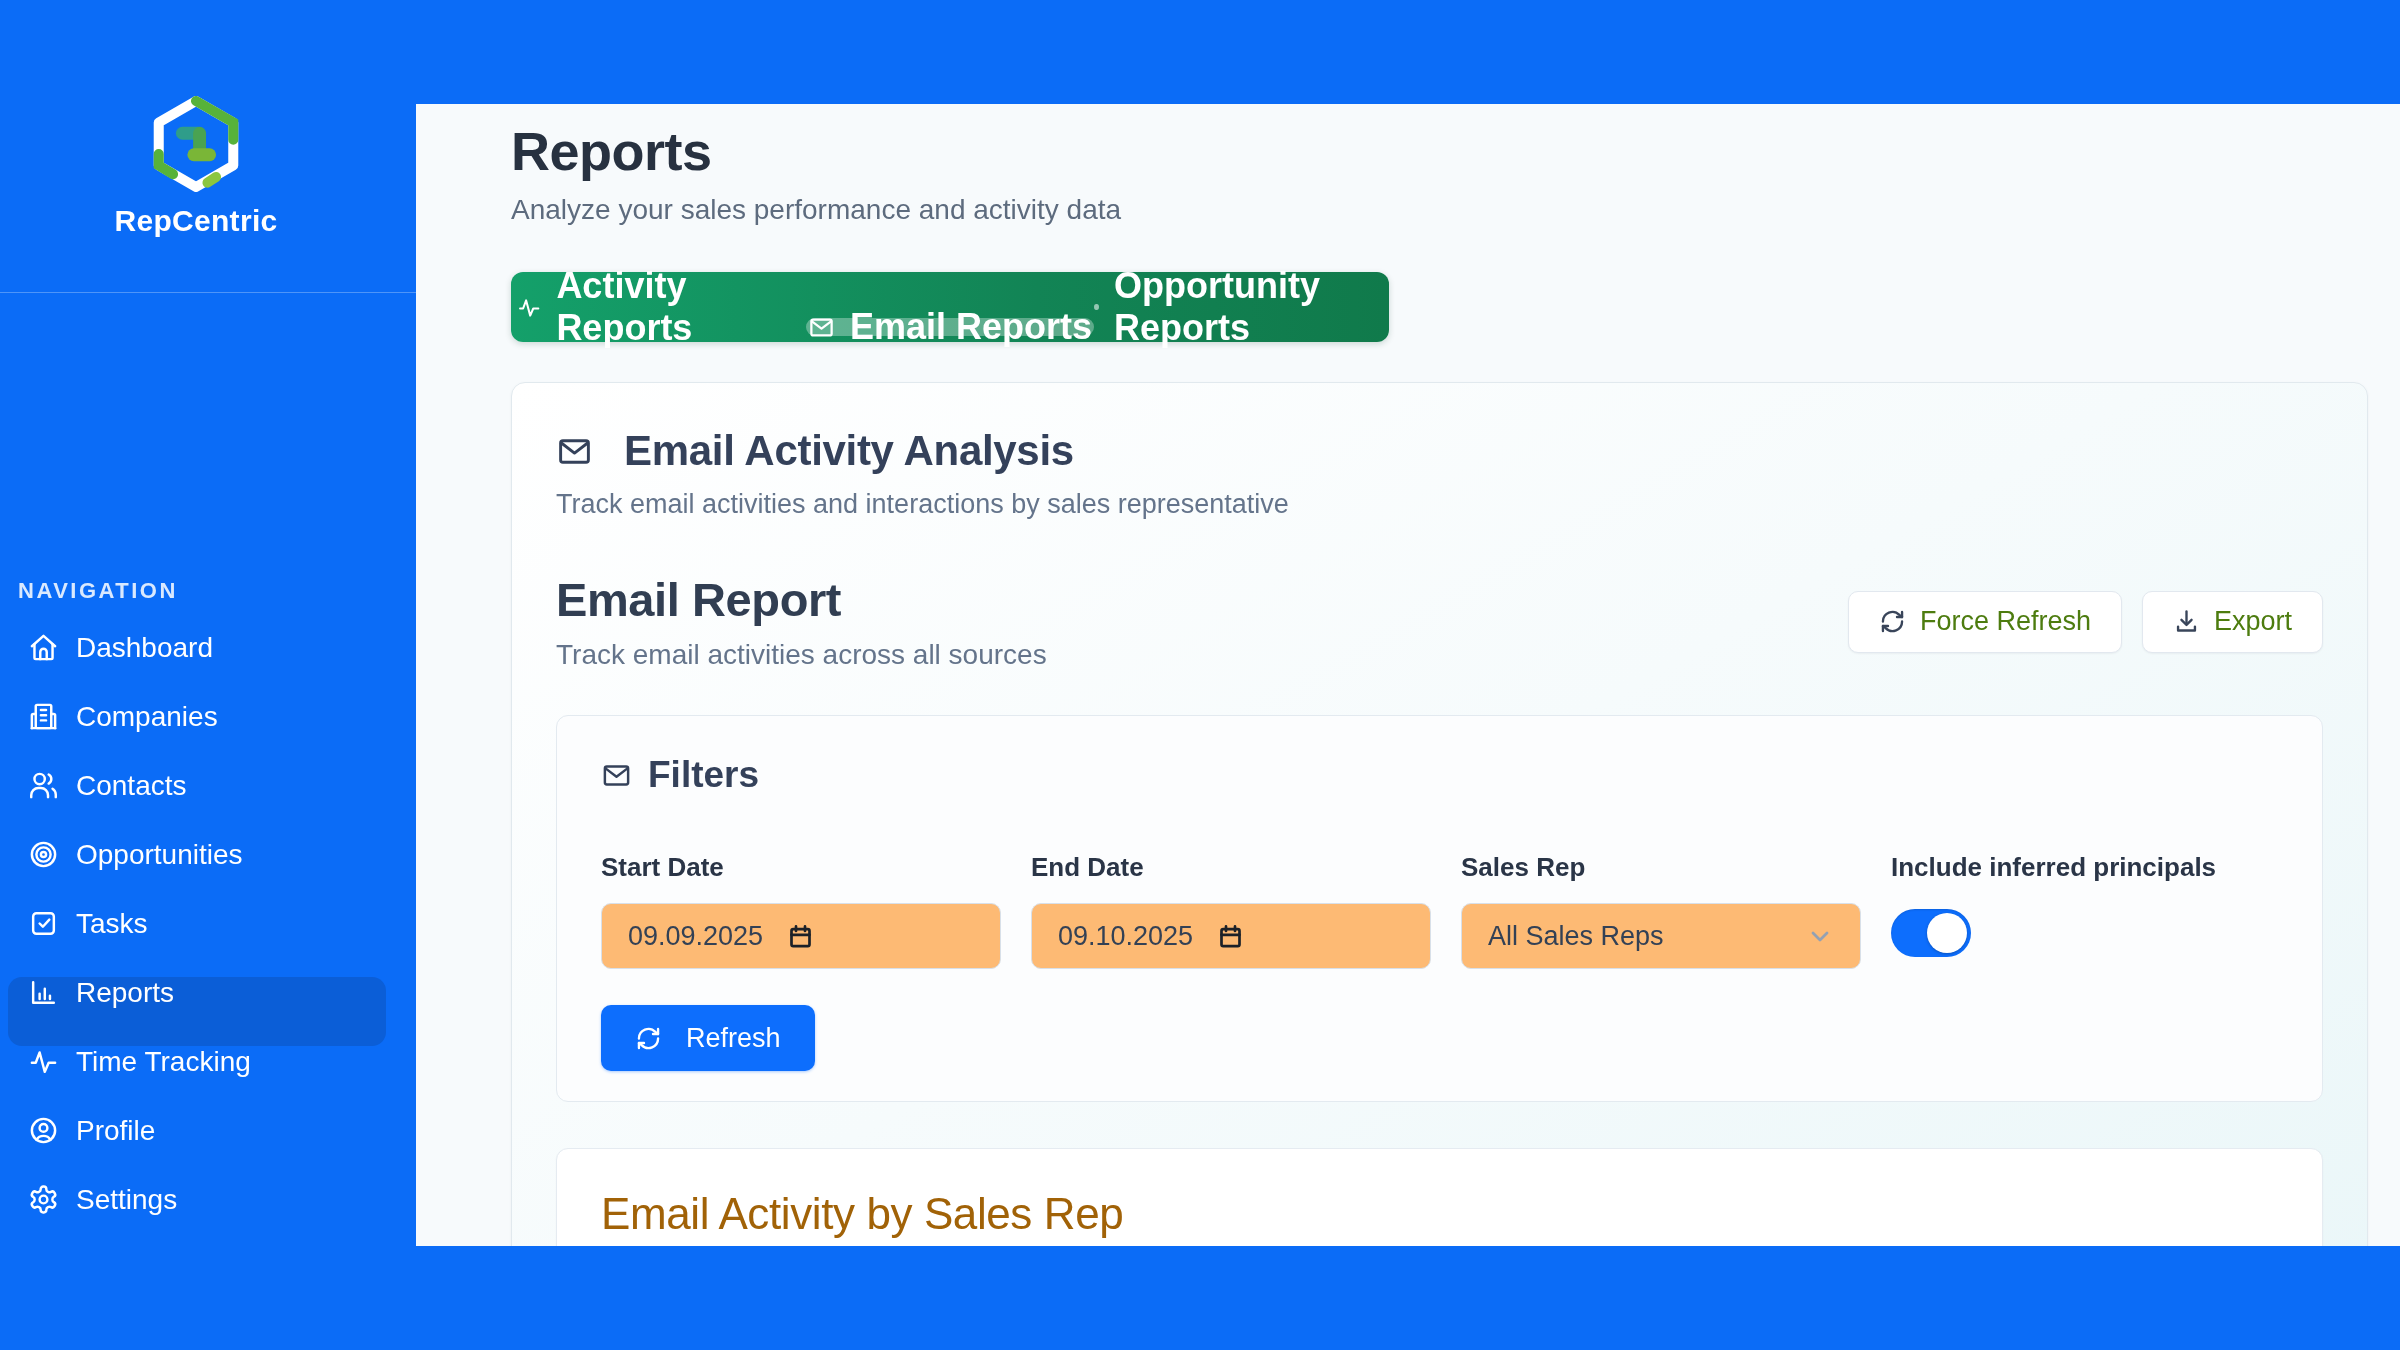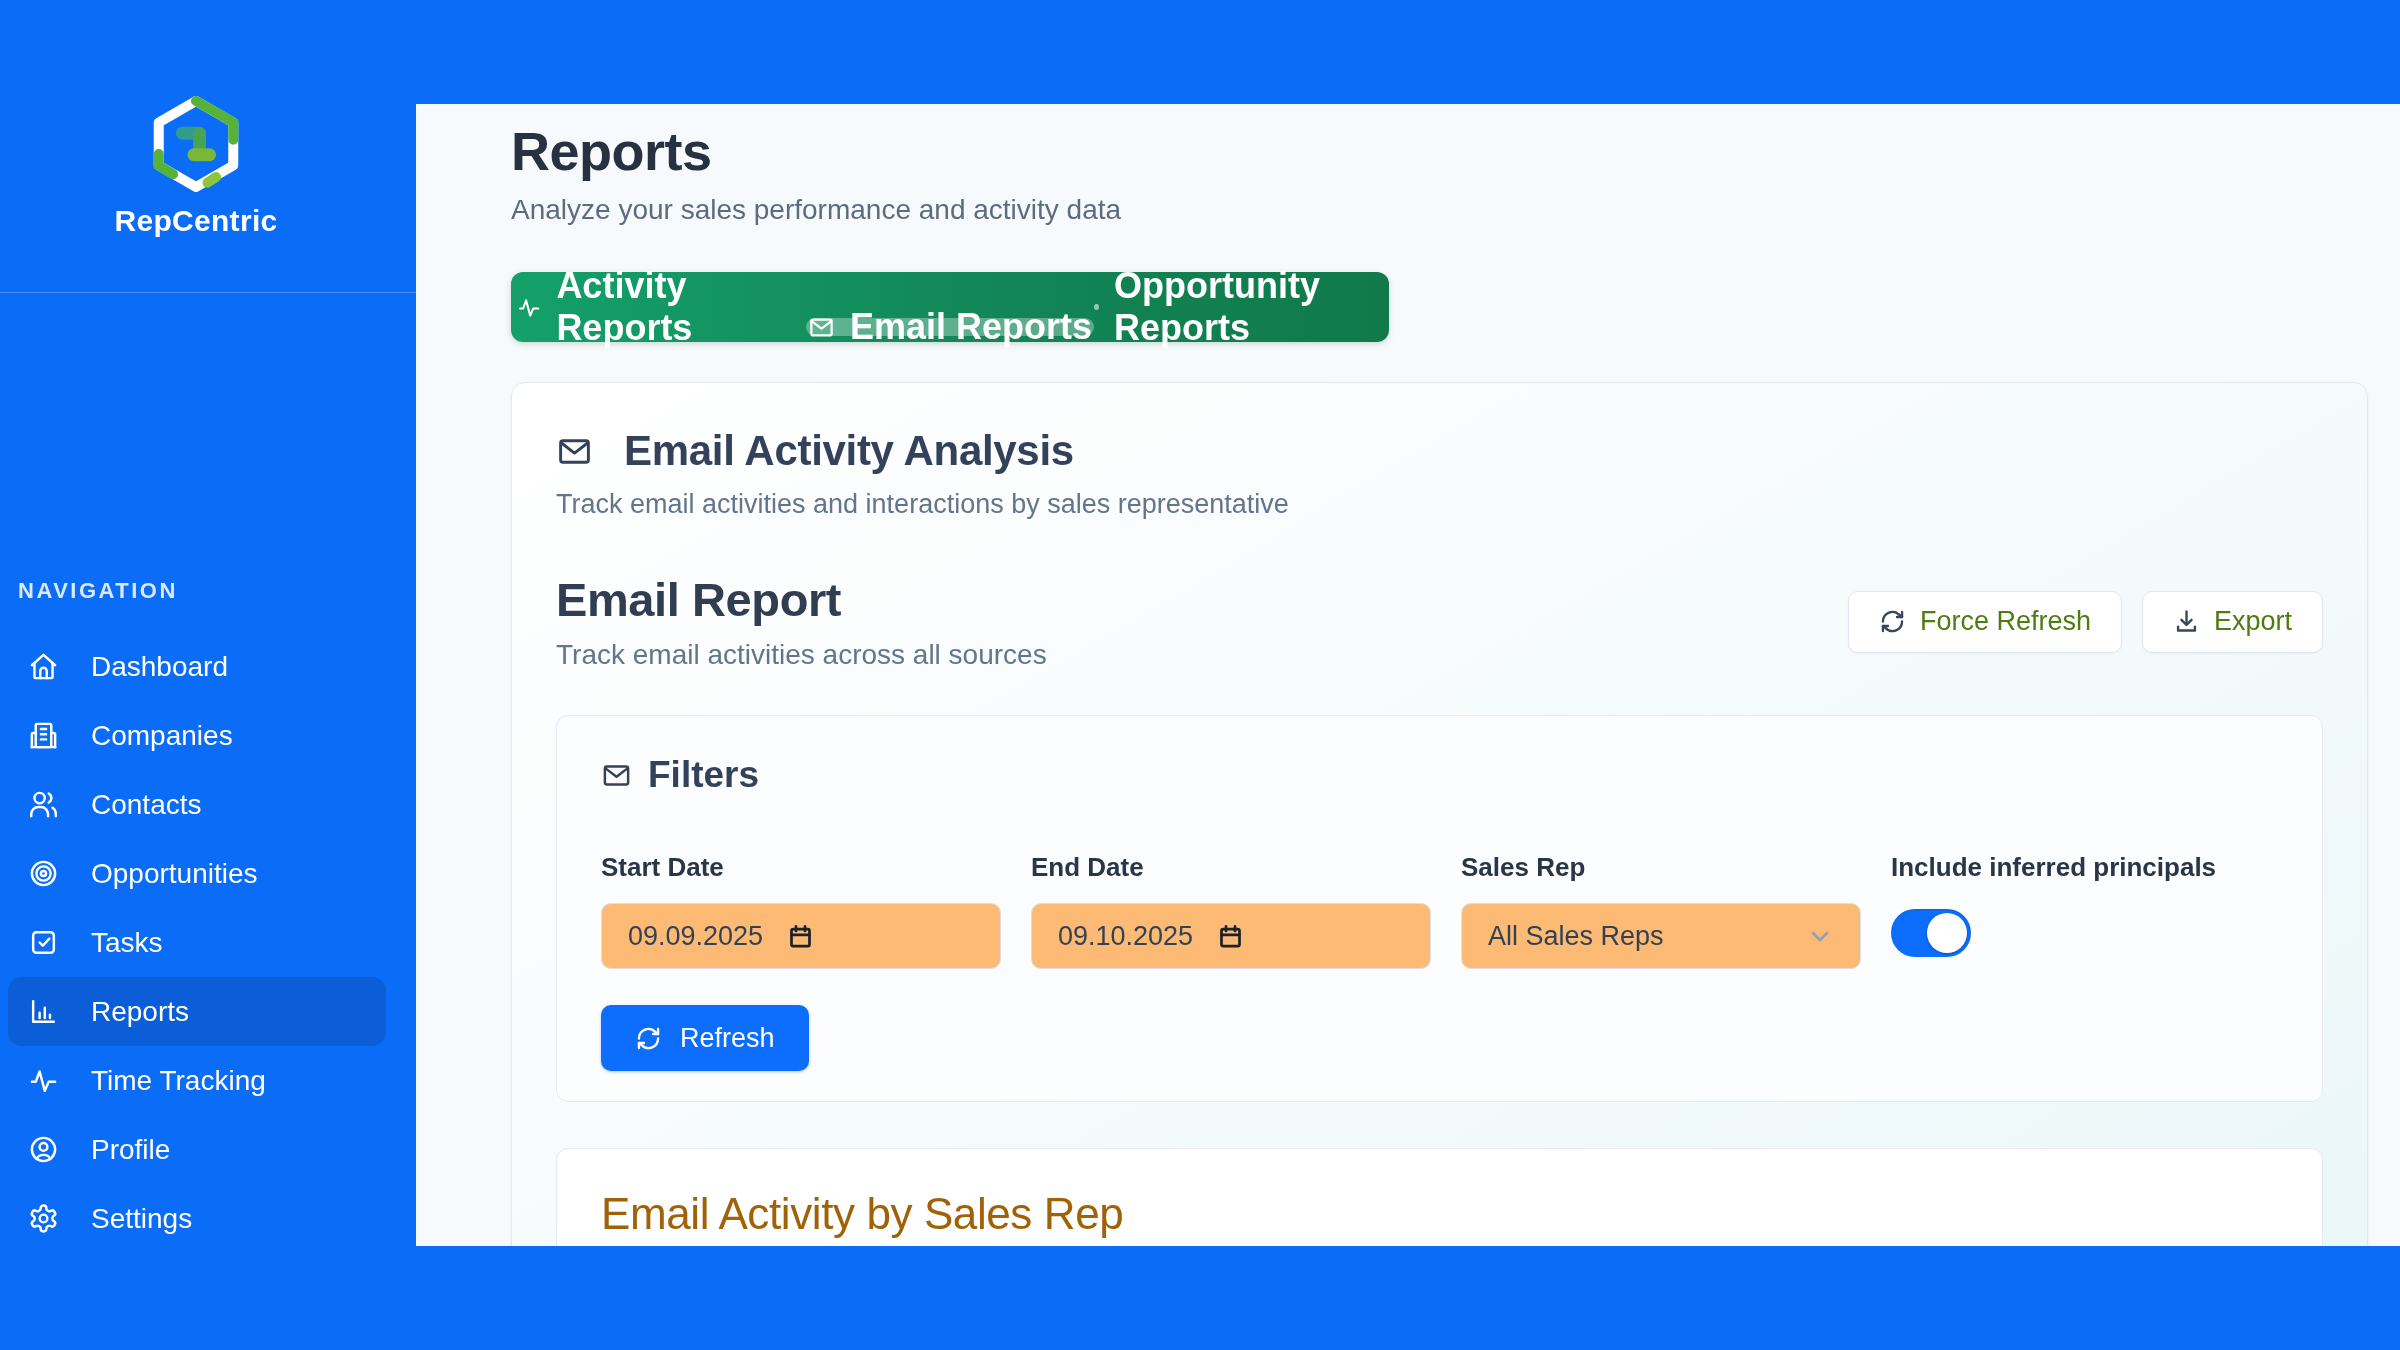--- a/index.html
+++ b/index.html
@@ -8,21 +8,21 @@
   .screen { position:relative; width:2400px; height:1350px; background:#0b6cf7; overflow:hidden; }
 
   
   .sidebar { position:absolute; left:0; top:0; width:416px; height:1350px; background:#0b6cf7; }
   .logo-block { width:392px; padding-top:96px; text-align:center; cursor:pointer; }
   .logo-hex { display:inline-block; }
   .brand-name { margin-top:8px; color:#ffffff; font-size:30px; font-weight:700; letter-spacing:.3px; }
   .side-divider { position:absolute; top:292px; left:0; width:416px; border-top:1px solid rgba(255,255,255,.28); }
   .nav-section-label { margin:340px 0 0 18px; color:rgba(255,255,255,.85); font-size:22px; font-weight:700; letter-spacing:2.5px; }
   .nav-list { margin-top:28px; }
-  .nav-item { position:relative; display:flex; align-items:center; gap:32px; height:69px; margin:0 30px 0 8px;
+  .nav-item { position:relative; display:flex; align-items:flex-start; gap:17px; height:69px; margin:0 30px 0 8px;
               padding-left:20px; border-radius:14px; color:#ffffff; font-size:28px; font-weight:500; cursor:pointer; }
   .nav-item.active { background:#0b5ed7; }
   .nav-item svg { width:31px; height:31px; flex:0 0 31px; }
 
   
   .panel { position:absolute; left:416px; top:104px; width:1984px; height:1142px; background:#f7fafc; overflow:hidden; }
   .panel-inner { padding:16px 32px 0 95px; }
   .page-title { font-size:54px; font-weight:700; color:#273140; letter-spacing:-.5px; }
   .page-subtitle { margin-top:12px; font-size:28px; color:#5d6b7e; }
 
@@ -65,21 +65,21 @@
   .field-label { font-size:26px; font-weight:600; color:#2a3547; }
   .field-box { margin-top:20px; display:flex; align-items:center; height:66px; background:#fdba74;
                border:1.5px solid #d8e0e9; border-radius:10px; padding:0 26px; font-size:27px; color:#334155; cursor:pointer; }
   .field-box .cal { width:27px; height:27px; margin-left:24px; color:#1c2128; }
   .select-box { justify-content:space-between; }
   .select-box .chev { width:28px; height:28px; color:#93a1b3; }
   .toggle { margin-top:26px; position:relative; width:80px; height:48px; border-radius:24px; background:#0d6efd;
             cursor:pointer; box-shadow:inset 0 1px 2px rgba(0,0,0,.12); }
   .toggle .knob { position:absolute; top:4px; right:4px; width:40px; height:40px; border-radius:50%;
                   background:#ffffff; box-shadow:0 1px 3px rgba(0,0,0,.25); }
-  .btn-primary { margin-top:36px; display:inline-flex; align-items:center; gap:18px; height:66px; padding:0 34px;
+  .btn-primary { margin-top:36px; display:inline-flex; align-items:center; gap:24px; height:66px; padding:0 34px;
                  background:#0d6efd; border:none; border-radius:10px; color:#ffffff; font-size:27px; font-weight:500;
                  cursor:pointer; box-shadow:0 1px 3px rgba(13,110,253,.35); }
   .btn-primary svg { width:27px; height:27px; color:#ffffff; }
 
   
   .section-card { margin-top:46px; background:#ffffff; border:1px solid #e5ebf1; border-radius:12px;
                   padding:40px 44px; height:320px; box-shadow:0 1px 2px rgba(15,23,42,.04); }
   .section-title { font-size:44px; font-weight:400; color:#a16207; letter-spacing:-.4px; }
 </style>
 </head>

